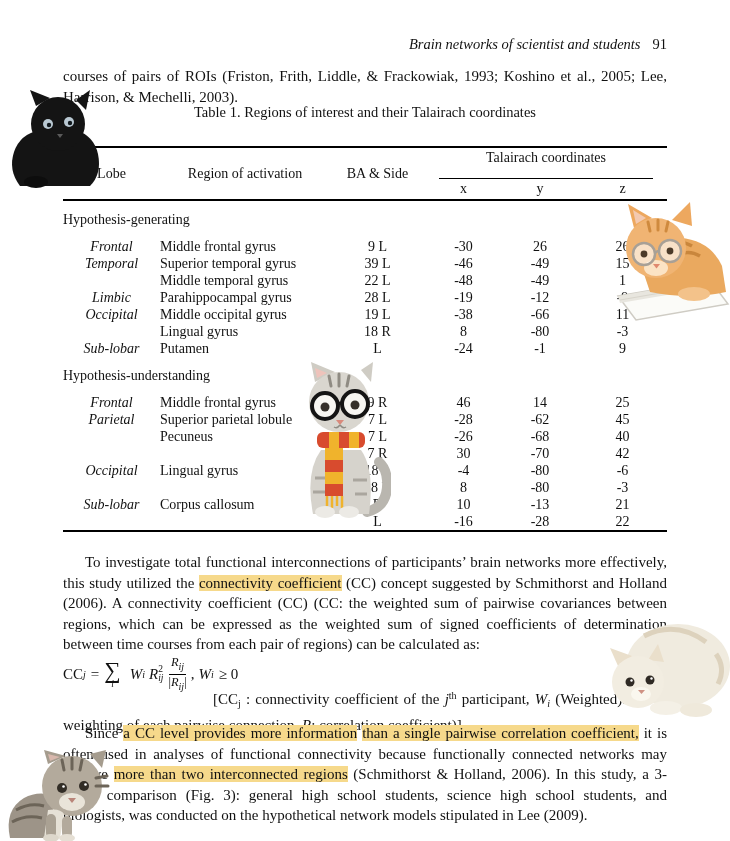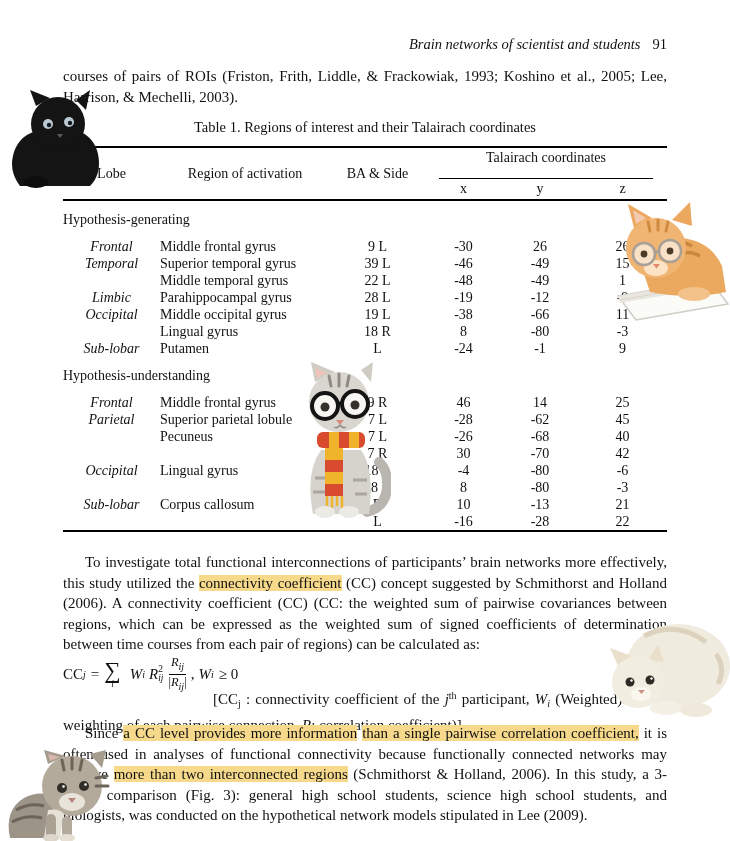--- a/index.html
+++ b/index.html
@@ -9,21 +9,21 @@
     font-family:"Liberation Serif", serif;color:#111;overflow:hidden;
   }
   .abs{position:absolute;}
   
   .running-head{left:63px;top:36px;width:604px;display:flex;justify-content:flex-end;
     align-items:baseline;gap:12px;font-size:14.5px;}
   .rh-title{font-style:italic;}
   
   .body-text{font-size:15px;line-height:20.5px;text-align:justify;margin:0;}
   .para1{left:63px;top:66px;width:604px;}
-  .caption{left:63px;top:119px;width:604px;text-align:center;font-size:14.5px;}
+  .caption{left:63px;top:104px;width:604px;text-align:center;font-size:14.5px;}
   .indent{text-indent:22px;}
   .hl{background:var(--hl);}
   .i{font-style:italic;}
   .sub{font-size:10px;vertical-align:-3px;}
   .sup{font-size:10px;vertical-align:5px;}
   
   .roi-table{left:63px;top:146px;width:604px;border-collapse:collapse;table-layout:fixed;
     font-size:14px;border-top:2px solid #000;border-bottom:2px solid #000000;}
   .roi-table thead{border-bottom:2px solid #000;}
   .roi-table th{font-weight:normal;vertical-align:middle;padding:2px 0;}

